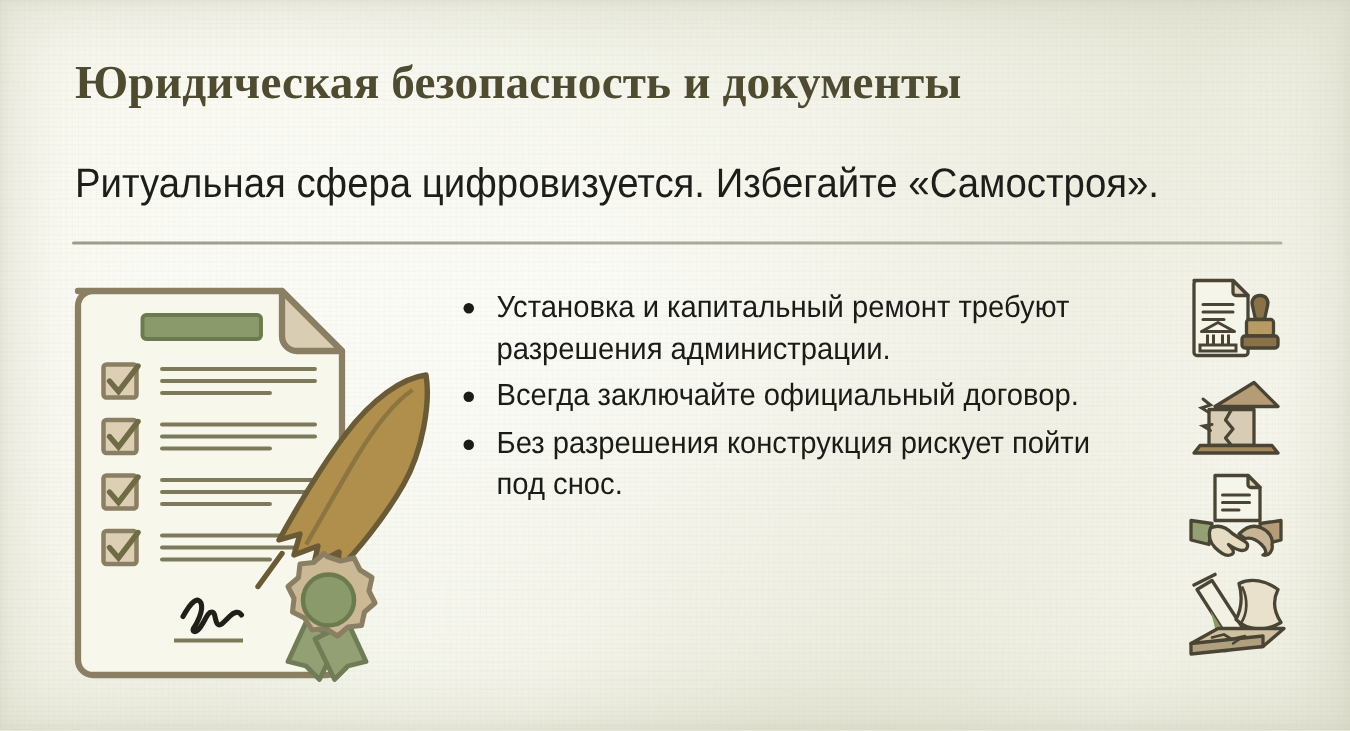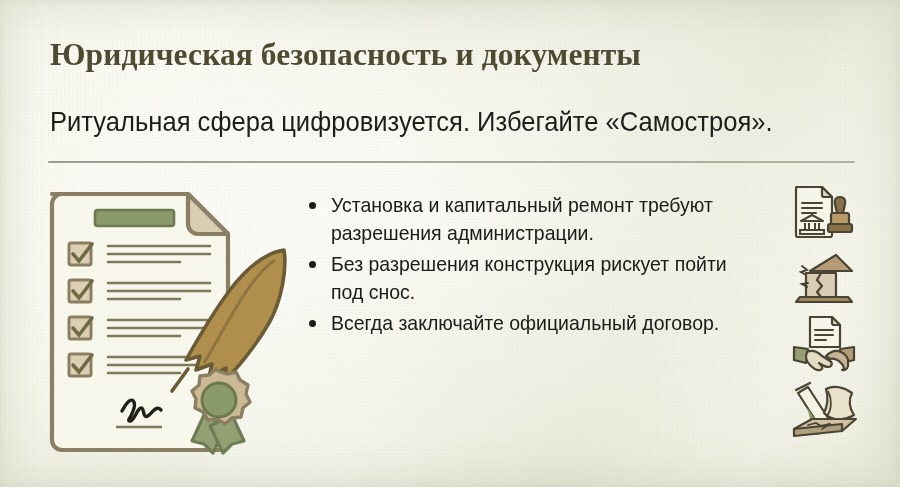--- a/index.html
+++ b/index.html
@@ -200,25 +200,25 @@
     </svg>
   </div>
 
   <div class="layer" id="bullets">
     <div class="bullet">
       <span class="dot"></span>
       <span class="txt">Установка и капитальный ремонт требуют разрешения администрации.</span>
     </div>
     <div class="bullet">
       <span class="dot"></span>
-      <span class="txt">Без разрешения конструкция рискует пойти под снос.</span>
+      <span class="txt">Всегда заключайте официальный договор.</span>
     </div>
     <div class="bullet">
       <span class="dot"></span>
-      <span class="txt">Всегда заключайте официальный договор.</span>
+      <span class="txt">Без разрешения конструкция рискует пойти под снос.</span>
     </div>
   </div>
 
   <div class="layer" id="icon-column">
 
     <svg class="side-icon" width="72" height="58" viewBox="0 0 72 58" aria-hidden="true">
       <path d="M8 4 h26 l10 10 v38 a2 2 0 0 1 -2 2 H10 a2 2 0 0 1 -2 -2 V6 a2 2 0 0 1 2 -2 z" fill="#f6f5ea" stroke="#4a4434" stroke-width="2.2" stroke-linejoin="round"></path>
       <path d="M34 4 v8 a2 2 0 0 0 2 2 h8 z" fill="#dfd5bd" stroke="#4a4434" stroke-width="2.2" stroke-linejoin="round"></path>
       <g stroke="#4a4434" stroke-width="2" stroke-linecap="round">
         <line x1="14" y1="20" x2="34" y2="20"></line>

